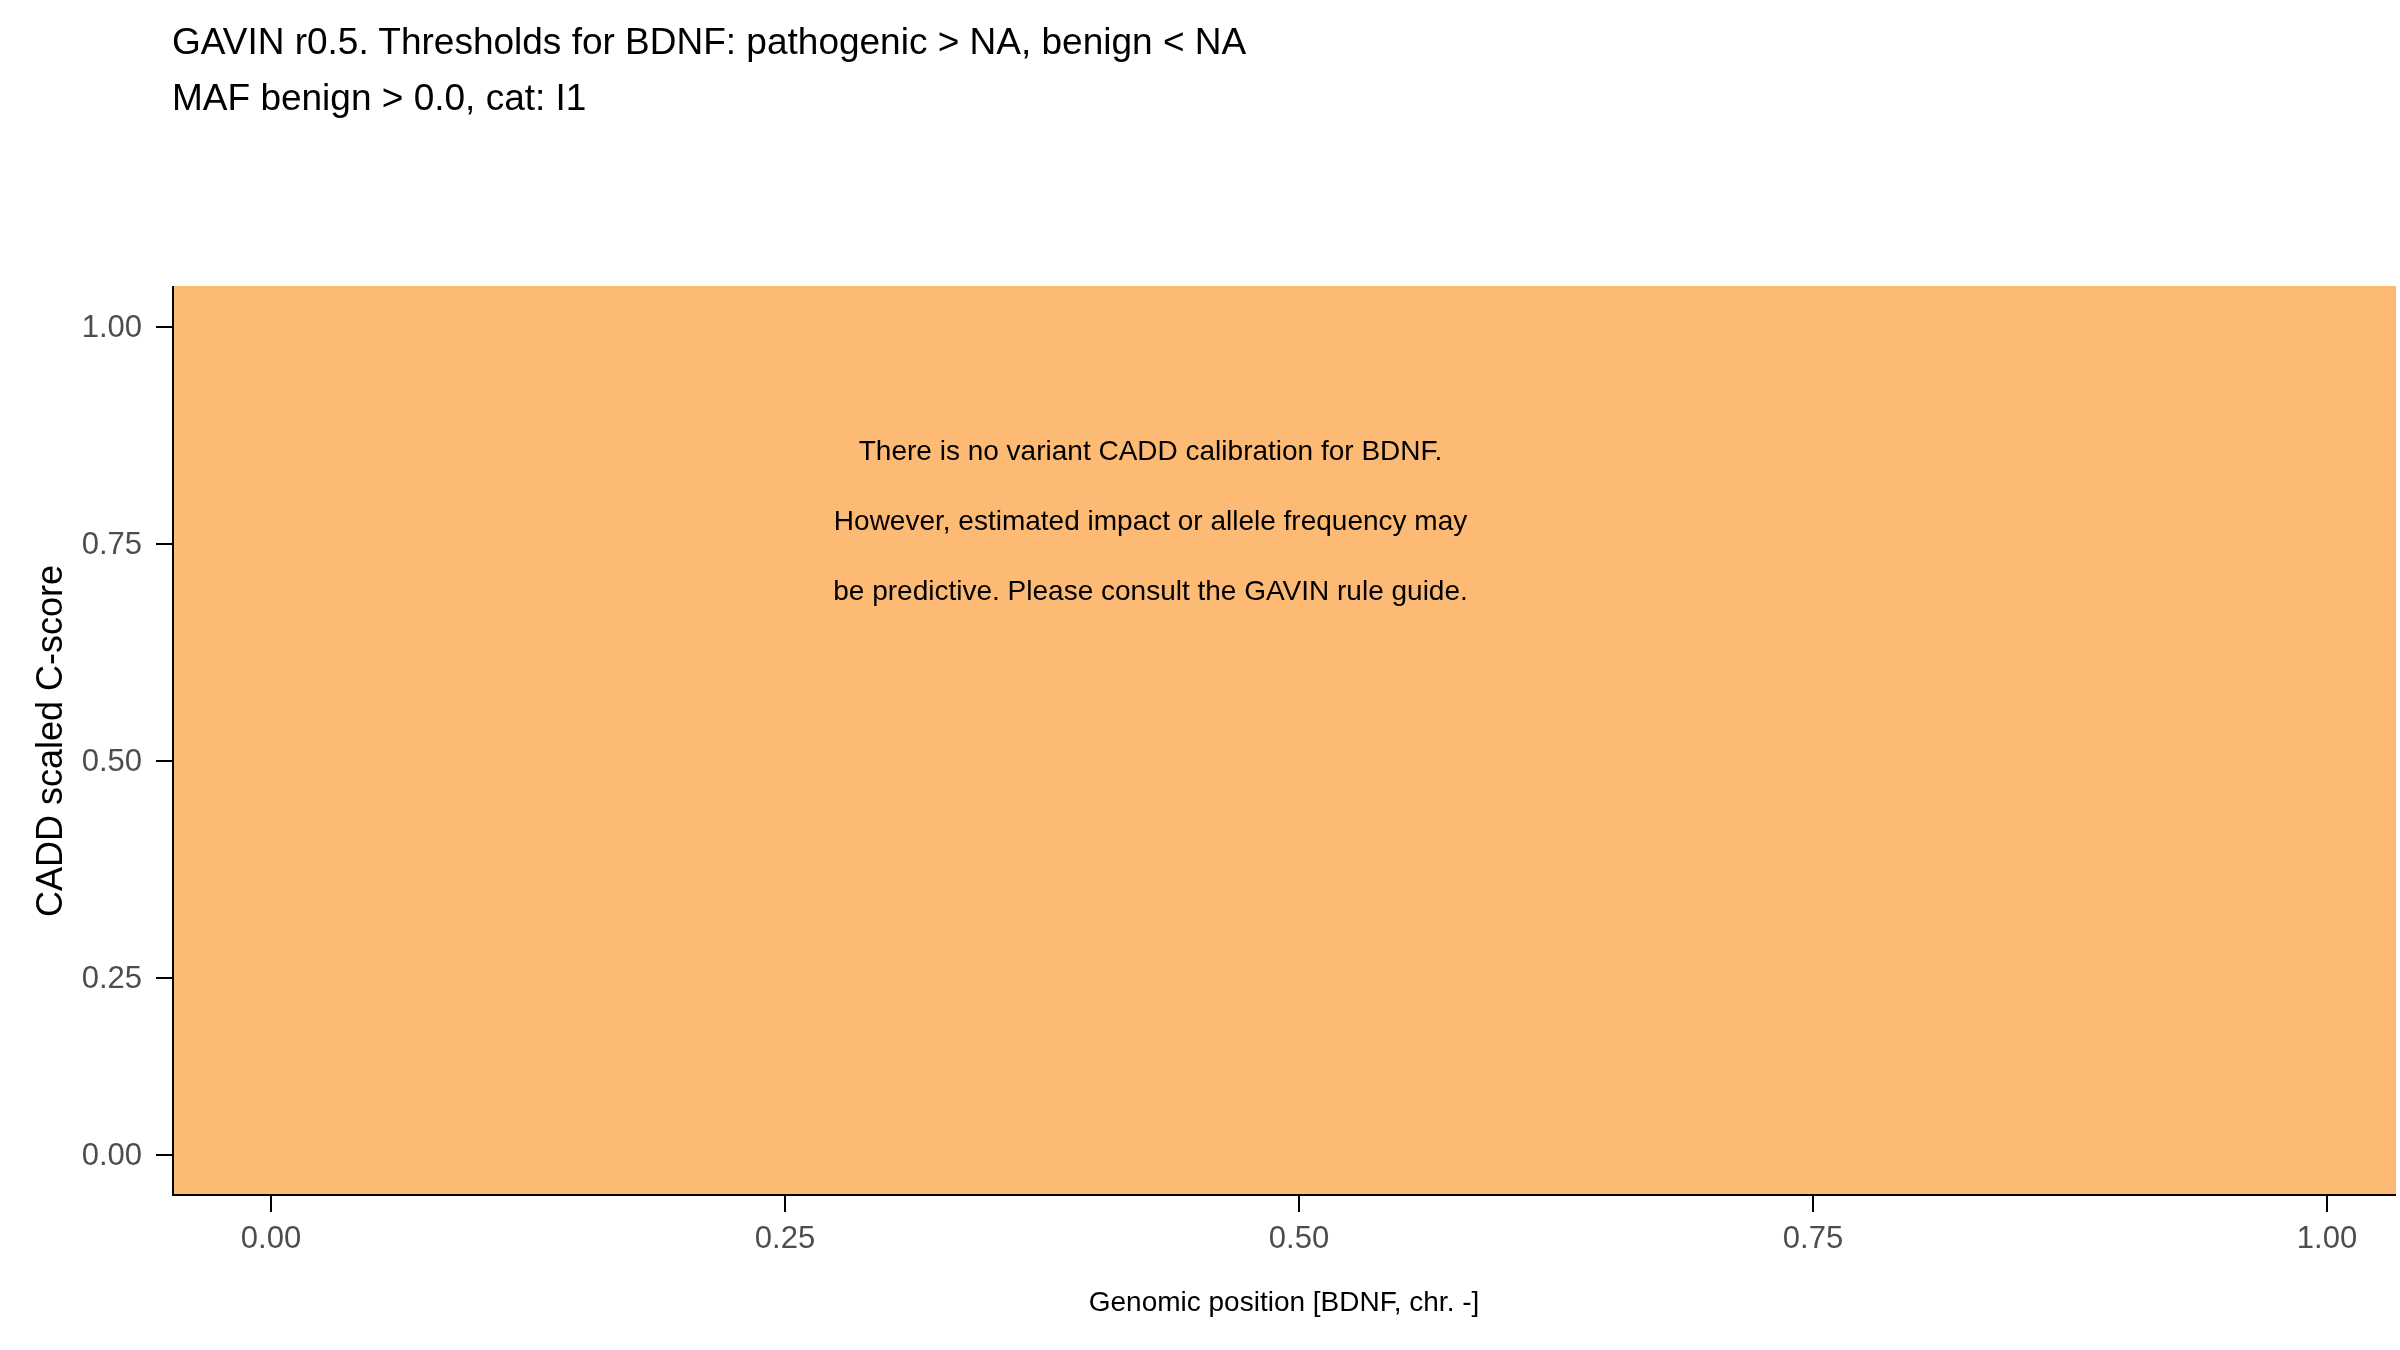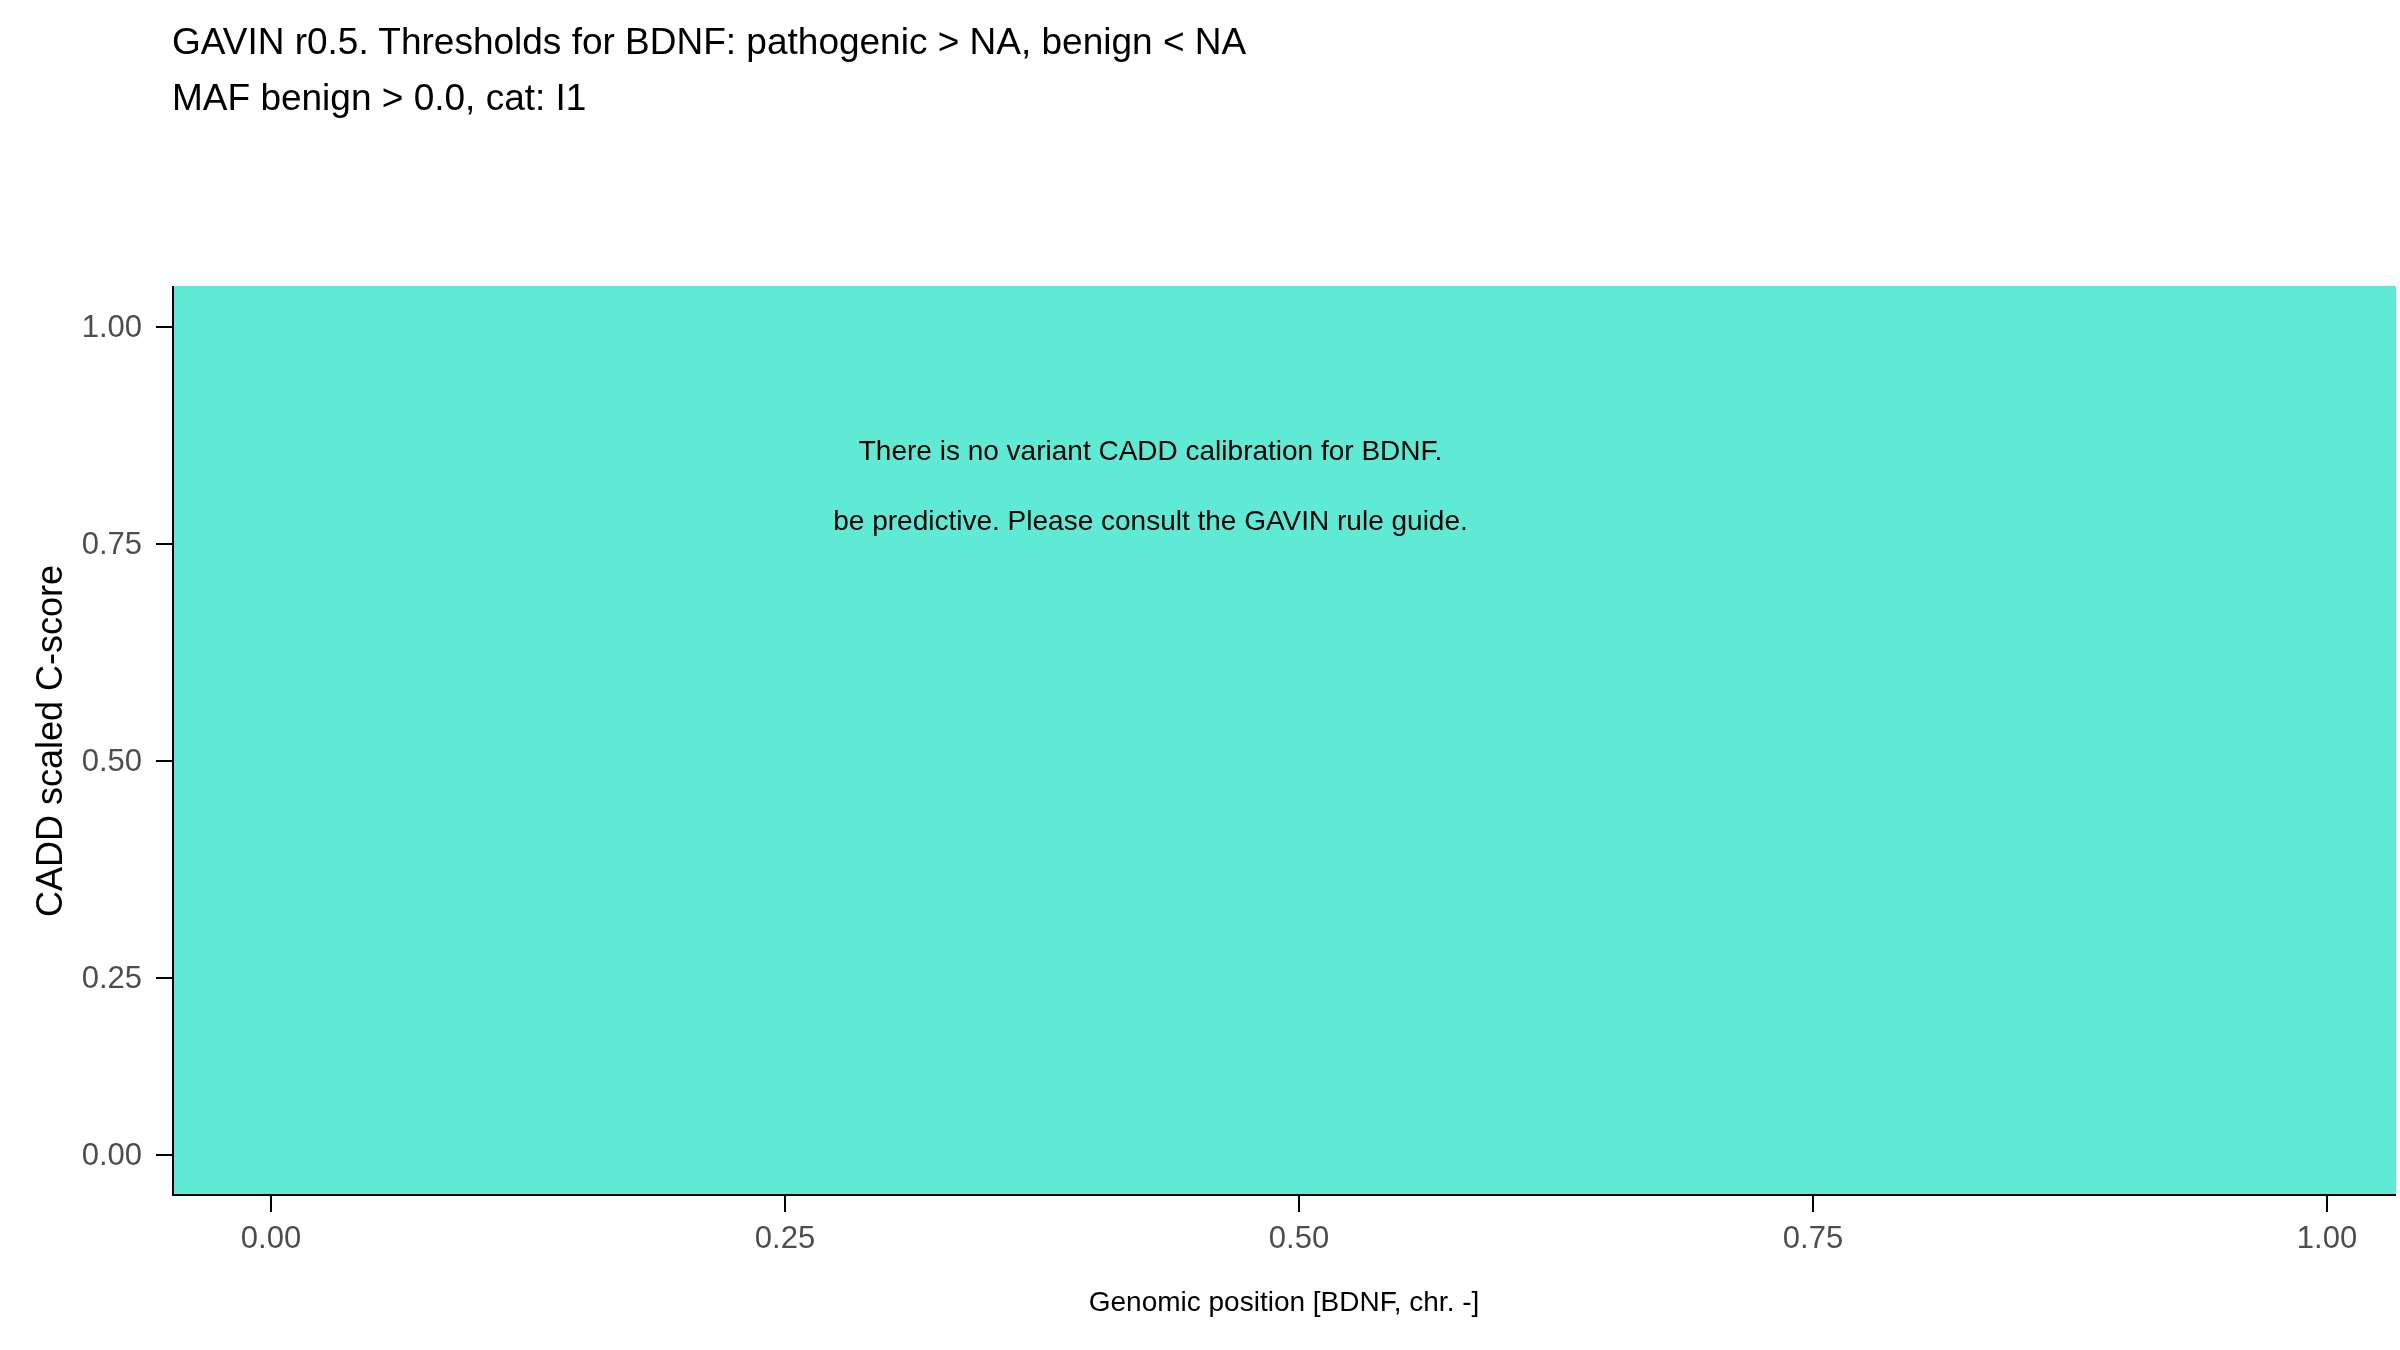--- a/index.html
+++ b/index.html
@@ -35,21 +35,21 @@
     white-space: pre;
   }
 
   
   .plot-panel {
     position: absolute;
     left: 172px;
     top: 286px;
     width: 2224px;
     height: 910px;
-    background: #5eead4;
+    background: #fdba74;
   }
   .axis-line-y {
     position: absolute;
     left: 0px;
     top: 0px;
     width: 2px;
     height: 910px;
     background: #000000;
   }
   .axis-line-x {
@@ -170,20 +170,21 @@
     <div class="xtick-text" style="left: 1027px;">0.50</div>
 
     <div class="x-tick" style="left: 1640px;"></div>
     <div class="xtick-text" style="left: 1541px;">0.75</div>
 
     <div class="x-tick" style="left: 2154px;"></div>
     <div class="xtick-text" style="left: 2055px;">1.00</div>
 
     <div class="annotation">
       <div class="annotation-line">There is no variant CADD calibration for BDNF.</div>
+      <div class="annotation-line">However, estimated impact or allele frequency may</div>
       <div class="annotation-line">be predictive. Please consult the GAVIN rule guide.</div>
     </div>
 
     <div class="y-axis-title">CADD scaled C-score</div>
     <div class="x-axis-title">Genomic position [BDNF, chr. -]</div>
 
   </div>
 </div>
 
 </body></html>

